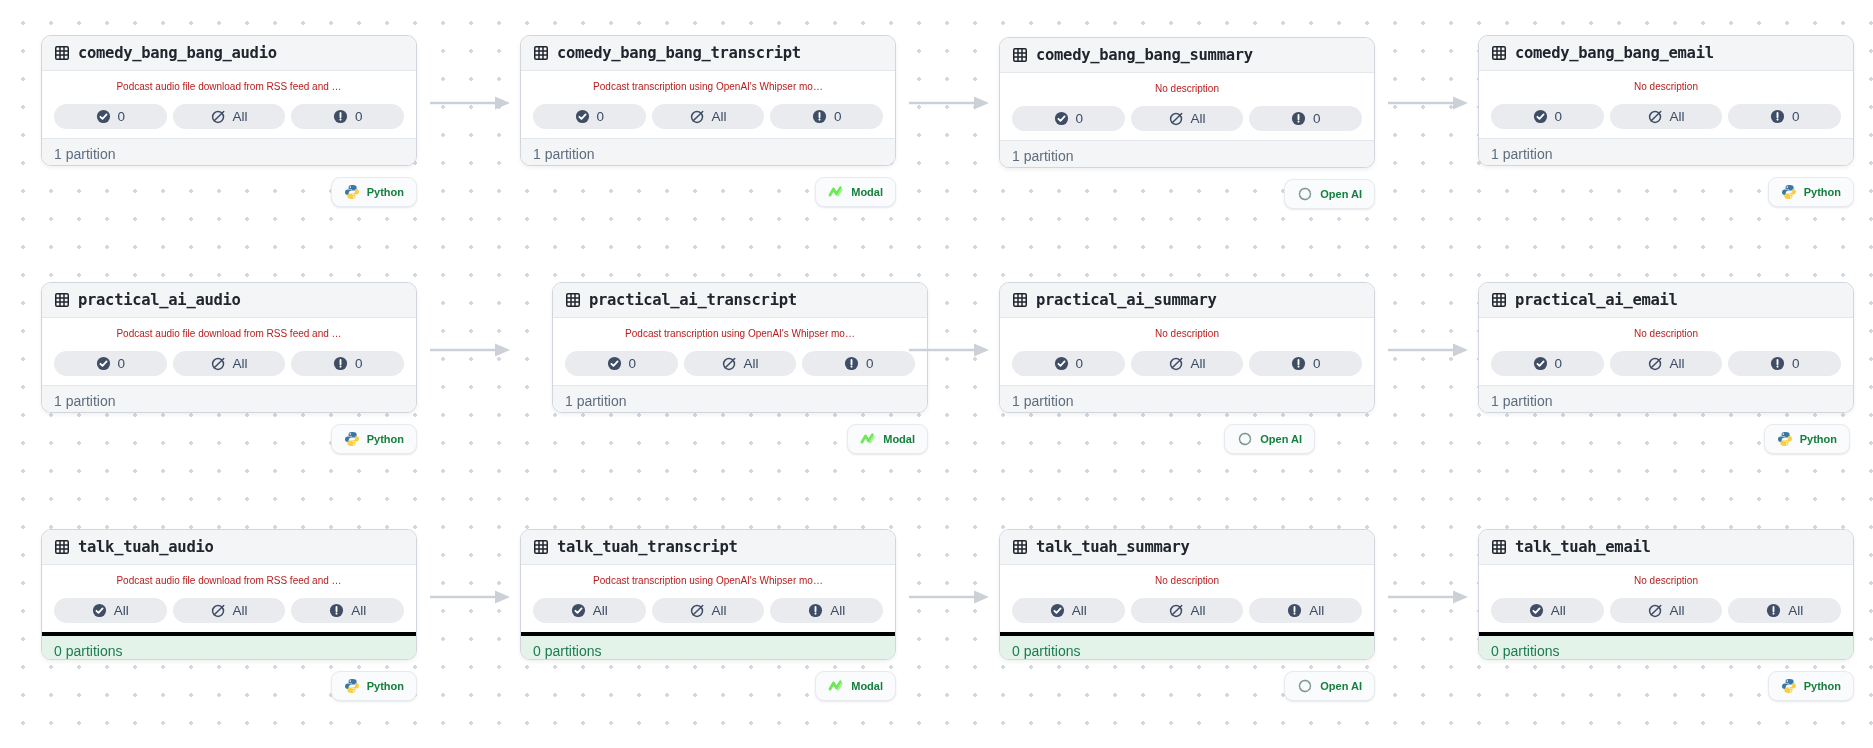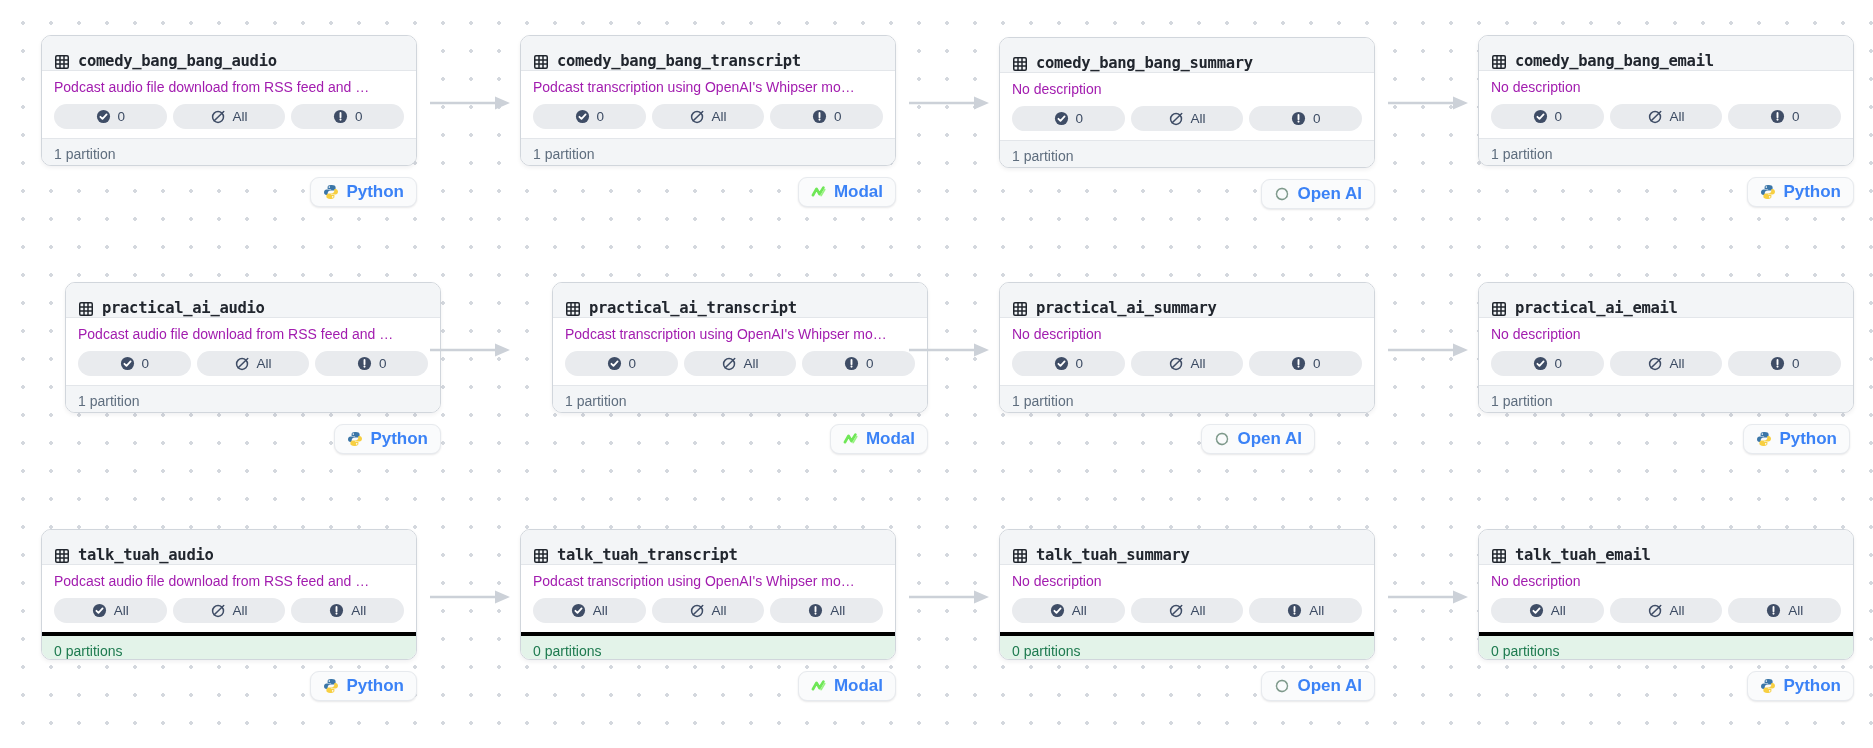--- a/index.html
+++ b/index.html
@@ -20,37 +20,37 @@
     width:376px;height:131px;
     background:#ffffff;
     border:1px solid #d1d6dc;
     border-radius:10px;
     box-shadow:0 2px 4px rgba(16,22,26,.06);
     display:flex;flex-direction:column;
     box-sizing:border-box;
     overflow:hidden;
   }
   .card-header{
-    display:flex;align-items:flex-end;gap:8px;
+    display:flex;align-items:center;gap:8px;
     background:#f3f5f7;
     border-bottom:1px solid #e3e6ea;
     height:34px;flex:0 0 34px;
     padding:0 12px;
   }
   .asset-icon{display:flex;align-items:center;}
   .title{
     font-family:"DejaVu Sans Mono","Liberation Mono",monospace;
     font-size:15.5px;font-weight:600;color:#21262e;
     white-space:nowrap;overflow:hidden;
     letter-spacing:-0.3px;
   }
   .card-body{padding:5px 12px 9px 12px;flex:1;display:flex;flex-direction:column;}
   .desc{
-    font-size:14px;color:#a21caf;line-height:22px;
-    white-space:nowrap;overflow:hidden;
+    font-size:10px;color:#b91c1c;line-height:22px;
+    white-space:nowrap;overflow:hidden;text-align:center;
   }
   .badges{display:flex;gap:6px;margin-top:6px;}
   .badge{
     flex:1;height:25px;border-radius:999px;background:#e9ebee;
     display:flex;align-items:center;justify-content:center;gap:7px;
     font-size:13.5px;color:#3c4b63;cursor:pointer;
   }
   .badge .bicon{display:flex;align-items:center;}
   .card-footer{
     margin-top:auto;
@@ -65,21 +65,21 @@
   }
   .tag{
     position:absolute;
     height:28px;
     display:flex;align-items:center;gap:7px;
     background:#fafbfc;border:1px solid #e7eaee;border-radius:9px;
     box-shadow:0 1px 2px rgba(16,22,26,.10);
     padding:0 12px;
     cursor:pointer;
   }
-  .tag-label{font-size:17px;font-weight:700;color:#3b82f6;white-space:nowrap;}
+  .tag-label{font-size:11px;font-weight:700;color:#15803d;white-space:nowrap;}
   .tag-icon{display:flex;align-items:center;}
   .arrow{position:absolute;width:80px;height:16px;}
 </style>
 </head>
 <body>
 
 <div class="canvas" id="graph">
     <div class="cell" style="left: 41px; top: 35px; width: 376px;">
     <div class="card">
       <div class="card-header">
@@ -323,21 +323,21 @@
     <div class="tag" style="position: absolute; top: 142px; right: 0px;">
       <span class="tag-icon">
           <svg width="16" height="16" viewBox="0 0 16 16">
             <path fill="#3b76a8" d="M7.9 1.1c-2.1 0-3.3.9-3.3 2.2v1.6h3.5v.6H3.6C2.1 5.5 1 6.7 1 8.3c0 1.7 1.1 2.8 2.6 2.8h1.1V9.3c0-1.5 1.3-2.7 2.8-2.7h2.9c1.2 0 2.2-1 2.2-2.2V3.3c0-1.3-1.6-2.2-3.7-2.2zM6.3 2.3a.8.8 0 1 1 0 1.6.8.8 0 0 1 0-1.6z"></path>
             <path fill="#f7cf41" d="M8.1 14.9c2.1 0 3.3-.9 3.3-2.2v-1.6H7.9v-.6h4.5c1.5 0 2.6-1.2 2.6-2.8 0-1.7-1.1-2.8-2.6-2.8h-1.1v1.8c0 1.5-1.3 2.7-2.8 2.7H5.6c-1.2 0-2.2 1-2.2 2.2v1.1c0 1.3 1.6 2.2 3.7 2.2zm1.6-1.2a.8.8 0 1 1 0-1.6.8.8 0 0 1 0 1.6z"></path>
           </svg>
         </span>
       <span class="tag-label">Python</span>
     </div>
   </div>
-    <div class="cell" style="left: 41px; top: 282px; width: 376px; margin-left: 24px;">
+    <div class="cell" style="left: 41px; top: 282px; width: 376px;">
     <div class="card">
       <div class="card-header">
         <span class="asset-icon">
             <svg width="16" height="16" viewBox="0 0 16 16">
               <g fill="none" stroke="#21262e" stroke-width="1.5">
                 <rect x="1.75" y="1.75" width="12.5" height="12.5" rx="1.2"></rect>
                 <path d="M1.75 6h12.5M1.75 10h12.5M6 1.75v12.5M10 1.75v12.5"></path>
               </g>
             </svg>
           </span>

